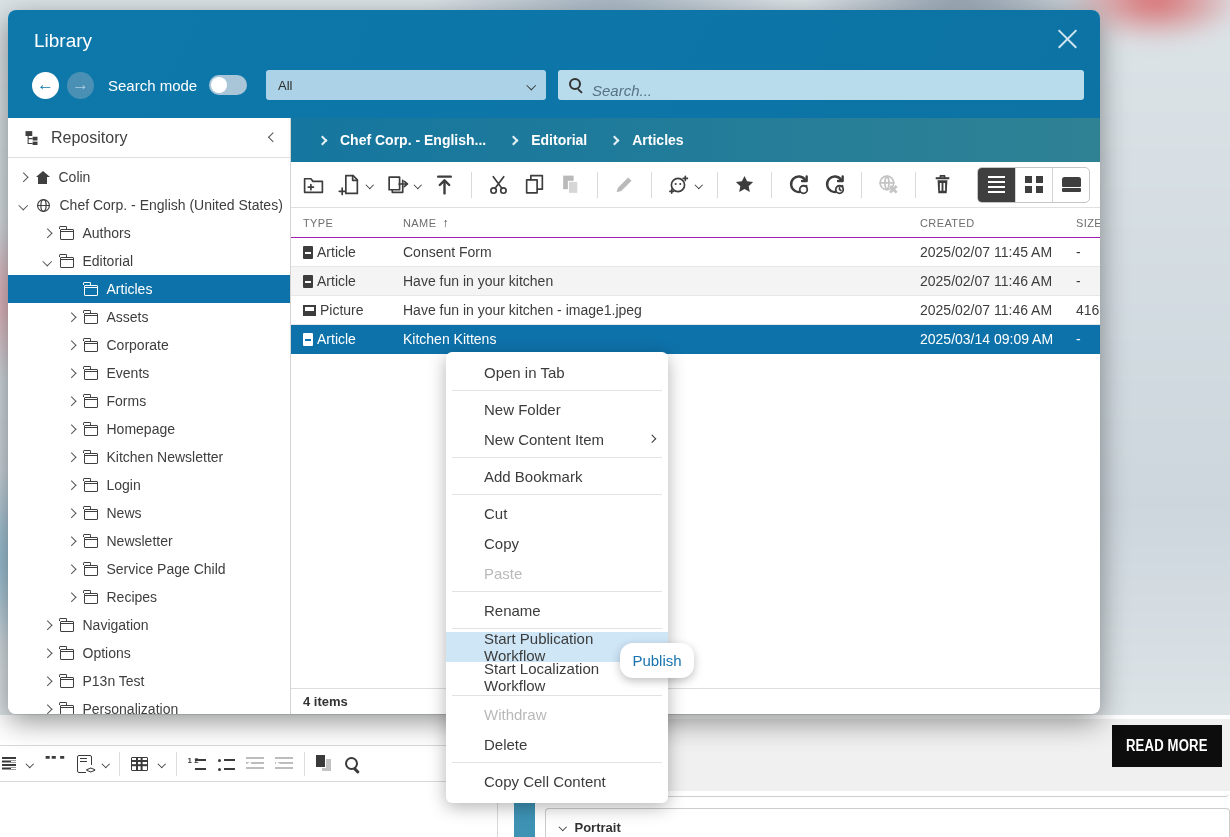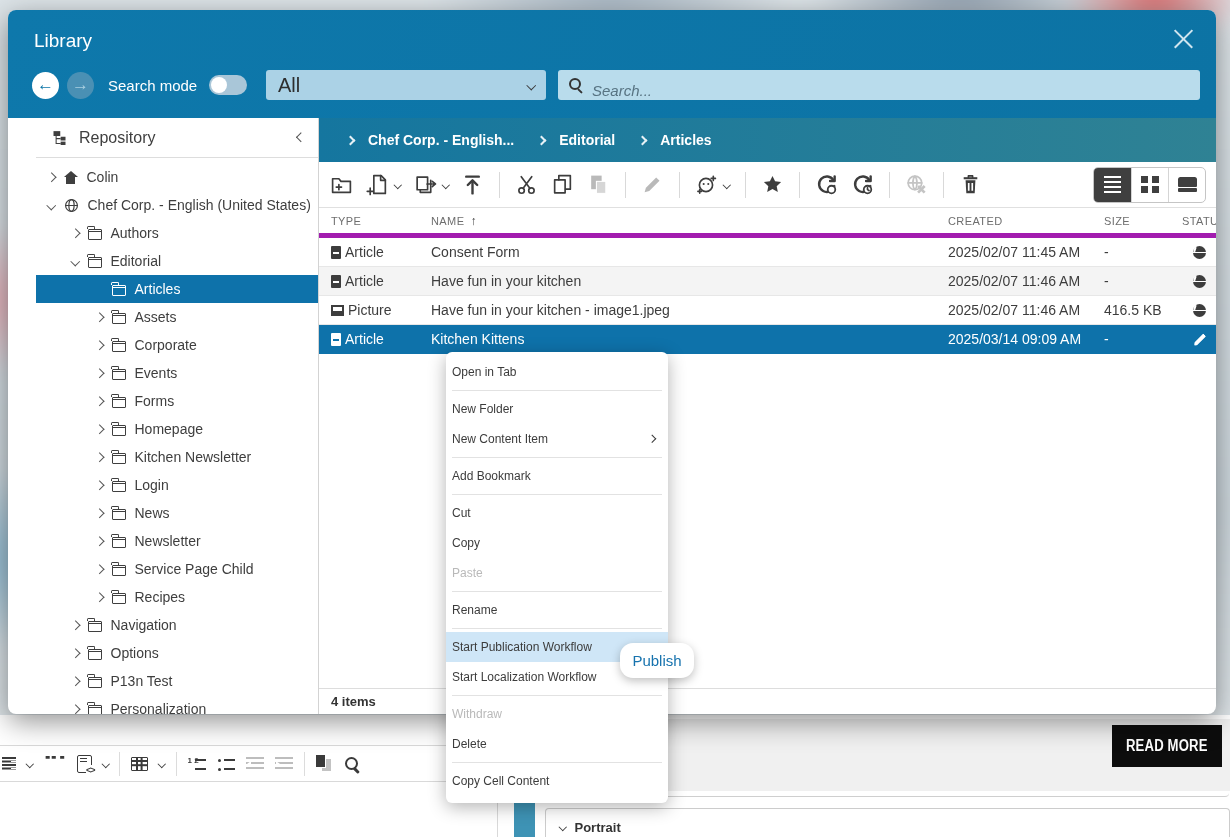--- a/index.html
+++ b/index.html
@@ -88,51 +88,51 @@
   .pst::after { content:""; position:absolute; left:6px; top:4px; width:9px; height:12px; background:#c3c3c3; }
   .pst::before { content:""; position:absolute; left:0; top:0; width:9px; height:12px; background:#3a3a3a;
     z-index:1; box-shadow:0 0 0 1px #fff; }
   .fr { width:17px; height:17px; }
   .fr::before { content:""; position:absolute; left:2px; top:2px; width:9px; height:9px; border-radius:50%;
     border:2.3px solid #3a3a3a; }
   .fr::after { content:""; position:absolute; right:0; bottom:1px; width:7px; height:2.5px; background:#3a3a3a;
     transform:rotate(45deg); border-radius:1px; }
 
   
-  .dialog { position:absolute; left:8px; top:10px; width:1208px; height:704px; border-radius:8px;
+  .dialog { position:absolute; left:8px; top:10px; width:1092px; height:704px; border-radius:8px;
     overflow:hidden; background:#fff; box-shadow:0 8px 28px rgba(0,0,0,.42); display:flex; flex-direction:column; }
   .dlg-header { height:108px; flex:none; background:linear-gradient(115deg,#0e78ab 0%,#0c73a4 100%); position:relative; }
   .dlg-title { position:absolute; left:26px; top:20px; color:#fff; font-size:19px; }
   .close-x { position:absolute; right:18px; top:14px; width:30px; height:30px; cursor:pointer; }
   .close-x::before, .close-x::after { content:""; position:absolute; left:3px; top:14px; width:25px; height:1.8px;
     background:#cfe5ef; }
   .close-x::before { transform:rotate(45deg); }
   .close-x::after { transform:rotate(-45deg); }
   .nav-row { position:absolute; left:24px; right:16px; top:60px; height:30px; display:flex; align-items:center; }
   .circ { width:27px; height:27px; border-radius:50%; display:flex; align-items:center; justify-content:center;
     font-size:17px; font-weight:700; flex:none; }
   .circ.back { background:#fff; color:#0d76a8; }
   .circ.fwd  { background:#4a90b4; color:#a9cfe0; margin-left:8px; }
   .sm-label { color:#fff; font-size:15px; margin-left:14px; }
   .tgl { width:38px; height:20px; border-radius:10px; background:#a9c6d8; margin-left:12px; position:relative; flex:none; }
   .tgl::after { content:""; position:absolute; left:2px; top:2px; width:16px; height:16px; border-radius:50%; background:#fff; }
   .filter-dd { position:absolute; left:234px; top:0; width:280px; height:30px; background:#abd2e6; border-radius:3px;
-    display:flex; align-items:center; justify-content:space-between; padding:0 12px; font-size:20px; color:#2e2e2e; }
+    display:flex; align-items:center; justify-content:space-between; padding:0 12px; font-size:13px; color:#2e2e2e; }
   .search-fld { position:absolute; left:526px; right:0; top:0; height:30px; background:#b9dcec; border-radius:3px;
     display:flex; align-items:center; gap:9px; padding:0 11px; }
   .mag { width:14px; height:14px; position:relative; flex:none; }
   .mag::before { content:""; position:absolute; left:0; top:0; width:8px; height:8px; border-radius:50%;
     border:2px solid #333; }
   .mag::after { content:""; position:absolute; right:0px; bottom:0px; width:6px; height:2px; background:#333;
     transform:rotate(45deg); border-radius:1px; }
   .search-fld input { flex:1; background:transparent; border:none; outline:none; font-size:15px;
     font-family:"Liberation Sans",sans-serif; color:#2e2e2e;margin-top:11px; }
   .search-fld input::placeholder { font-style:italic; color:#577382; }
 
-  .dlg-body { flex:1; display:flex; min-height:0;padding-left:28px; }
+  .dlg-body { flex:1; display:flex; min-height:0; }
 
   
   .sidebar { width:283px; flex:none; border-right:1px solid #d3d3d3; display:flex; flex-direction:column; background:#fff; }
   .sb-head { height:40px; flex:none; border-bottom:1px solid #ddd; display:flex; align-items:center;
     padding:0 14px 0 16px; gap:12px; }
   .sb-head .t { font-size:16px; color:#3f3f3f; flex:1; }
   .tree { flex:1; overflow:hidden; padding-top:5px; }
   .ti { height:28px; display:flex; align-items:center; gap:9px; font-size:14px; color:#3e3e3e; cursor:pointer; }
   .ti.l0 { padding-left:12px; } .ti.l1 { padding-left:36px; } .ti.l2 { padding-left:60px; }
   .ti.sel { background:#0e72aa; color:#fff; }
@@ -178,21 +178,21 @@
   .icon-grid { display:grid; grid-template-columns:7px 7px; grid-template-rows:7px 7px; gap:3.5px; }
   .icon-grid i { background:#3f3f3f; display:block; }
   .icon-card { width:19px; height:15px; position:relative; }
   .icon-card::before { content:""; position:absolute; left:0; right:0; top:0; height:9.5px; background:#3f3f3f;
     border-radius:2.5px 2.5px 1px 1px; }
   .icon-card::after { content:""; position:absolute; left:0; right:0; bottom:0; height:3.6px; background:#3f3f3f;
     border-radius:1px; }
 
   
   .thead, .trow { display:grid; grid-template-columns:100px 517px 156px 78px 1fr; align-items:center; padding-left:12px; }
-  .thead { height:30px; flex:none; border-bottom:5px solid #a21caf; color:#6e6e6e; font-size:11px; letter-spacing:.4px; }
+  .thead { height:30px; flex:none; border-bottom:1px solid #a21caf; color:#6e6e6e; font-size:11px; letter-spacing:.4px; }
   .thead .sort { color:#3d3d3d; font-size:12px; font-weight:700; margin-left:6px; }
   .trow { height:29px; flex:none; border-bottom:1px solid #e7e7e7; font-size:14px; color:#3d3d3d; cursor:pointer; }
   .trow.alt { background:#f4f4f4; }
   .trow.sel { background:#0e72aa; color:#fff; border-bottom-color:#0e72aa; }
   .tcell { display:flex; align-items:center; gap:4px; min-width:0; }
   .doc-ic { width:10px; height:13px; background:#3d3d3d; border-radius:1px; position:relative; flex:none; }
   .doc-ic::after { content:""; position:absolute; left:2px; right:2px; top:6px; height:2px; background:#fff; }
   .trow.sel .doc-ic { background:#fff; } .trow.sel .doc-ic::after { background:#0e72aa; }
   .pic-ic { width:13px; height:11px; background:#3d3d3d; position:relative; flex:none; }
   .pic-ic::after { content:""; position:absolute; left:2px; right:2px; top:2px; height:4px; background:#fff; }
@@ -204,22 +204,22 @@
   .pen-ic::before { content:""; position:absolute; left:0; top:6px; width:15px; height:4.4px; background:#fff;
     border-radius:1px; transform:rotate(-45deg);
     clip-path:polygon(0 50%, 18% 0, 100% 0, 100% 100%, 18% 100%); }
   .tfill { flex:1; }
   .tfoot { height:26px; flex:none; border-top:1px solid #ddd; display:flex; align-items:center; padding-left:12px;
     font-size:13px; font-weight:700; color:#333; }
 
   
   .cmenu { position:absolute; left:446px; top:352px; width:222px; background:#fff; border-radius:6px;
     box-shadow:0 4px 18px rgba(0,0,0,.3); padding:5px 0 7px; z-index:30; }
-  .mi { height:30px; display:flex; align-items:center; justify-content:space-between; padding:0 14px 0 6px;
-    font-size:12px; color:#3c3c3c; cursor:pointer; }
+  .mi { height:30px; display:flex; align-items:center; justify-content:space-between; padding:0 14px 0 38px;
+    font-size:15px; color:#3c3c3c; cursor:pointer; }
   .mi.dis2 { color:#b9b9b9; cursor:default; }
   .mi.hl { background:#cfe6f7; }
   .mdiv { height:1px; background:#e2e2e2; margin:3px 6px; }
 
   
   .tip { position:absolute; left:620px; top:643px; width:74px; height:35px; background:#fff; border-radius:13px;
     box-shadow:0 3px 10px rgba(0,0,0,.25); display:flex; align-items:center; justify-content:center;
     font-size:15px; color:#1773ae; z-index:40; }
 </style>
 </head>

